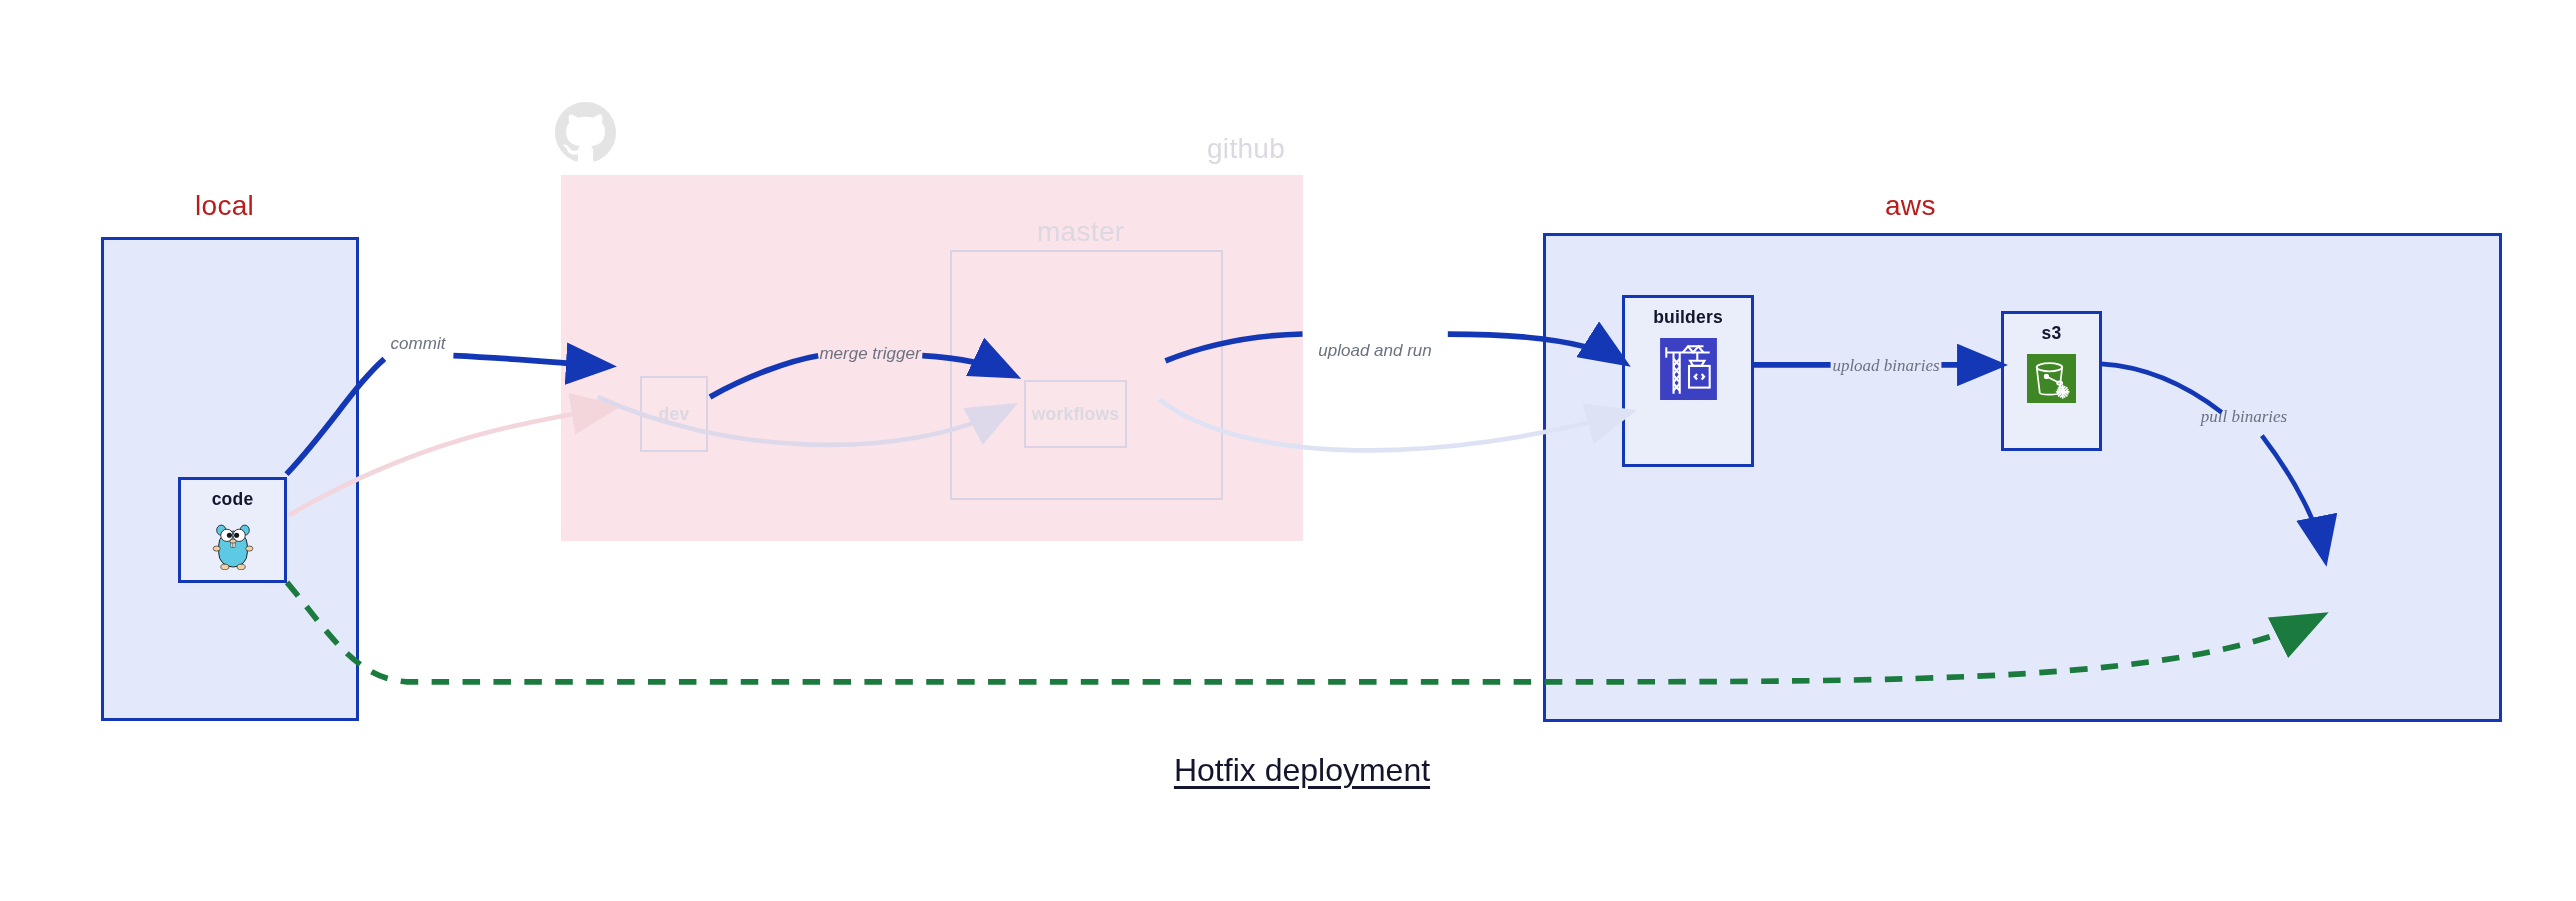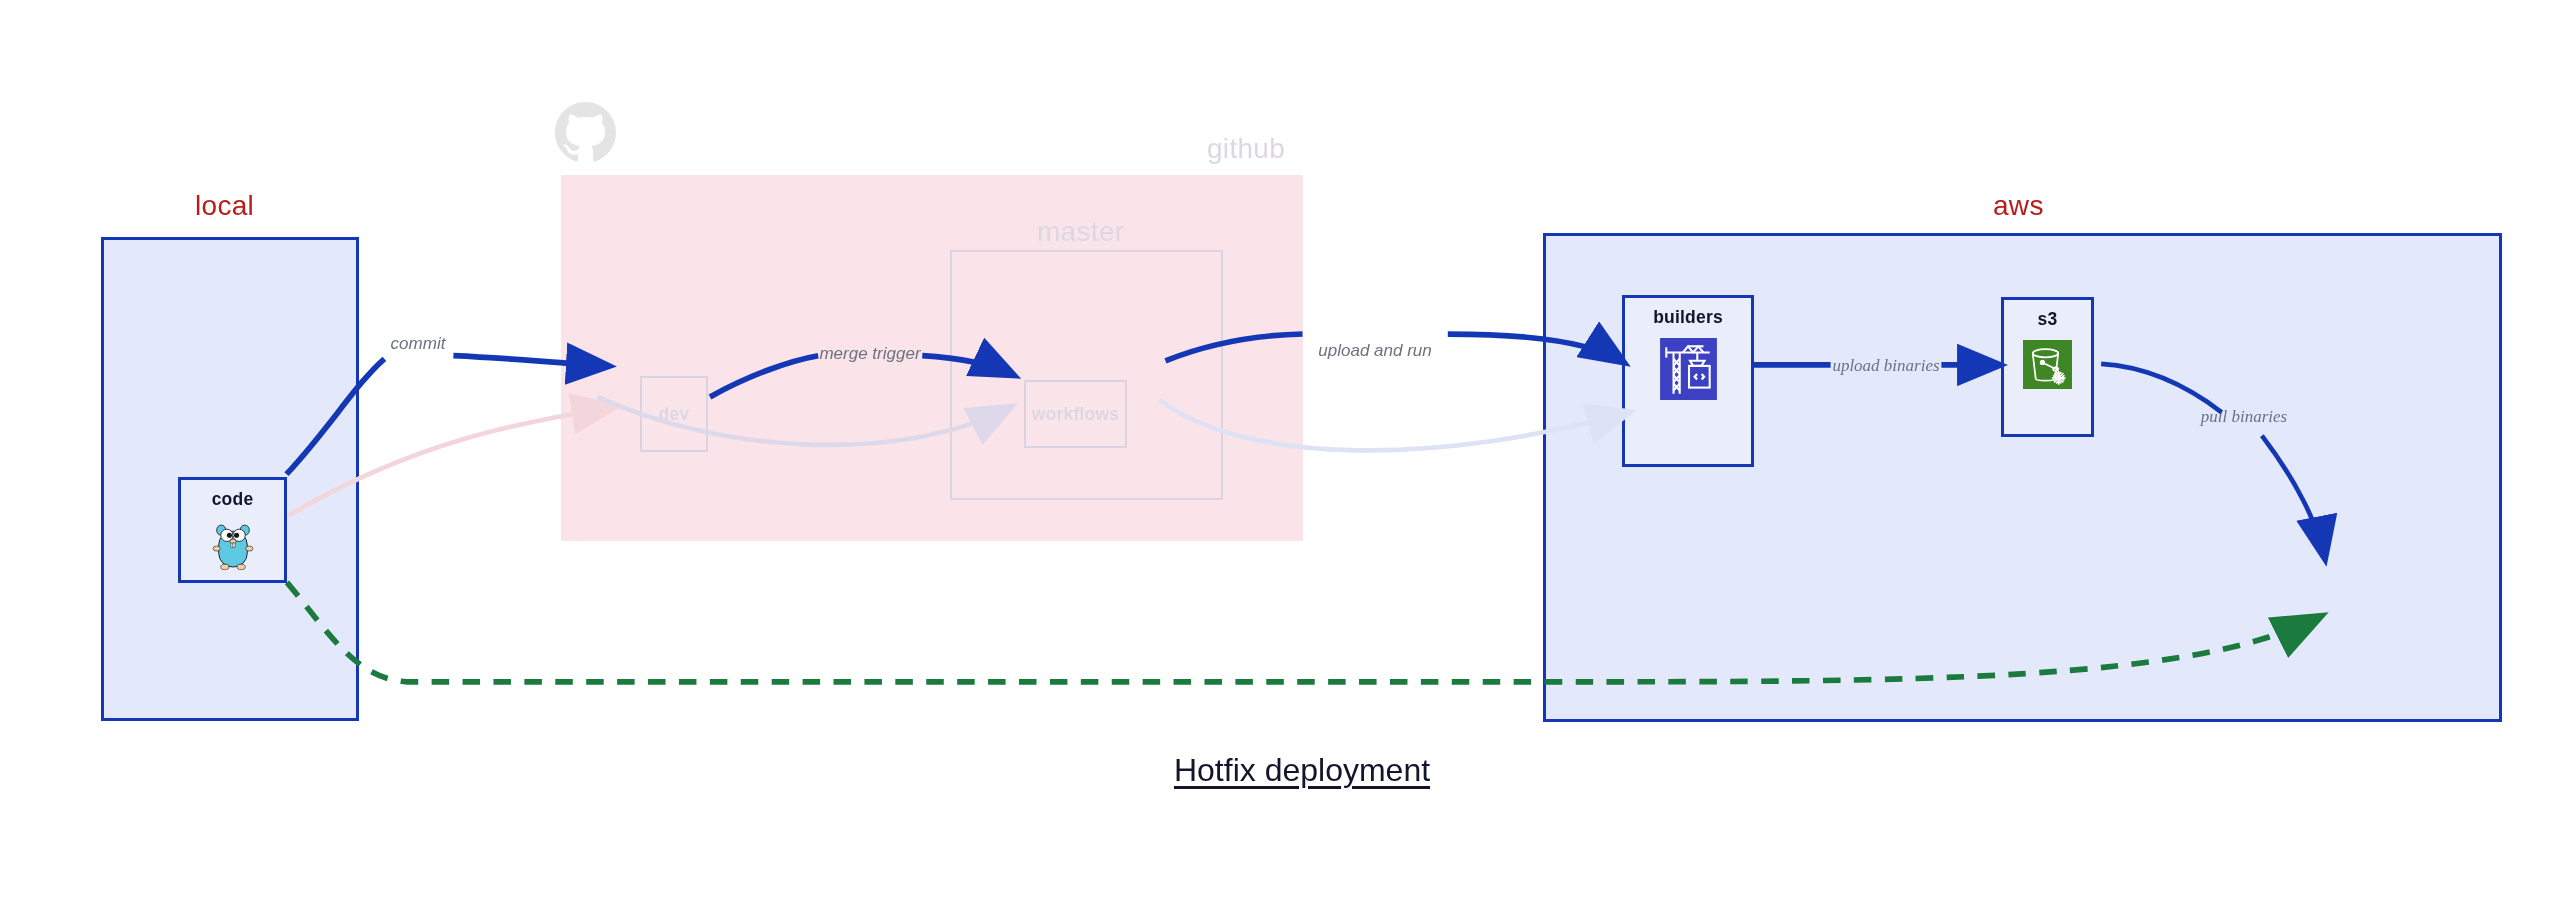--- a/index.html
+++ b/index.html
@@ -176,21 +176,21 @@
     <path fill="#E4E4E4" d="M8 0C3.58 0 0 3.58 0 8c0 3.54 2.29 6.53 5.47 7.59.4.07.55-.17.55-.38 0-.19-.01-.82-.01-1.49-2.01.37-2.53-.49-2.69-.94-.09-.23-.48-.94-.82-1.13-.28-.15-.68-.52-.01-.53.63-.01 1.08.58 1.23.82.72 1.21 1.87.87 2.33.66.07-.52.28-.87.51-1.07-1.78-.2-3.64-.89-3.64-3.95 0-.87.31-1.59.82-2.15-.08-.2-.36-1.02.08-2.12 0 0 .67-.21 2.2.82.64-.18 1.32-.27 2-.27.68 0 1.36.09 2 .27 1.53-1.04 2.2-.82 2.2-.82.44 1.1.16 1.92.08 2.12.51.56.82 1.27.82 2.15 0 3.07-1.87 3.75-3.65 3.95.29.25.54.73.54 1.48 0 1.07-.01 1.93-.01 2.2 0 .21.15.46.55.38A8.01 8.01 0 0 0 16 8c0-4.42-3.58-8-8-8z"></path>
   </svg>
 
   <div class="zone zone-master" style="left:950px; top:250px; width:273px; height:250px;"></div>
   <div class="zone-label label-ghost" style="left:1037px; top:216px;">master</div>
 
   <div class="zone zone-local" style="left:101px; top:237px; width:258px; height:484px;"></div>
   <div class="zone-label label-strong" style="left:195px; top:190px;">local</div>
 
   <div class="zone zone-aws" style="left:1543px; top:233px; width:959px; height:489px;"></div>
-  <div class="zone-label label-strong" style="left:1993px; top:190px;">aws</div>
+  <div class="zone-label label-strong" style="left:1885px; top:190px;">aws</div>
 
   <svg class="layer" id="edges-main" viewBox="0 0 5054 1750">
     <defs>
       <marker id="ar-blue" markerWidth="9" markerHeight="7.5" refX="7.6" refY="3.75" orient="auto">
         <path d="M0,0 L9,3.75 L0,7.5 z" fill="#1438B5"></path>
       </marker>
       <marker id="ar-blue-thin" markerWidth="11" markerHeight="9" refX="9" refY="4.5" orient="auto">
         <path d="M0,0 L11,4.5 L0,9 z" fill="#1438B5"></path>
       </marker>
       <marker id="ar-green" markerWidth="10" markerHeight="8" refX="8" refY="4" orient="auto">
@@ -274,21 +274,21 @@
           <rect x="56" y="54" width="40" height="42"></rect>
         </g>
         <g fill="#FFFFFF">
           <path d="M70 68 L64 75 L70 82 L73 79 L70 75 L73 71 Z"></path>
           <path d="M82 68 L88 75 L82 82 L79 79 L82 75 L79 71 Z"></path>
         </g>
       </svg>
     </div>
   </div>
 
-  <div class="node" style="left:2001px; top:297px; width:93px; height:140px;">
+  <div class="node" style="left:2001px; top:311px; width:101px; height:140px;">
     <div class="node-title">s3</div>
     <div class="node-icon">
       <svg width="49" height="49" viewBox="0 0 96 96">
         <rect x="0" y="0" width="96" height="96" fill="#3F8624"></rect>
         <g fill="none" stroke="#FFFFFF" stroke-width="3.4" stroke-linecap="round" stroke-linejoin="round">
           <ellipse cx="44" cy="26" rx="25" ry="8"></ellipse>
           <path d="M19 26 L25 76 C25 81 63 81 63 76 L69 26"></path>
           <path d="M38 44 L62 56"></path>
           <circle cx="38" cy="44" r="3.4" fill="#FFFFFF"></circle>
           <ellipse cx="64" cy="57" rx="5" ry="3.4"></ellipse>

